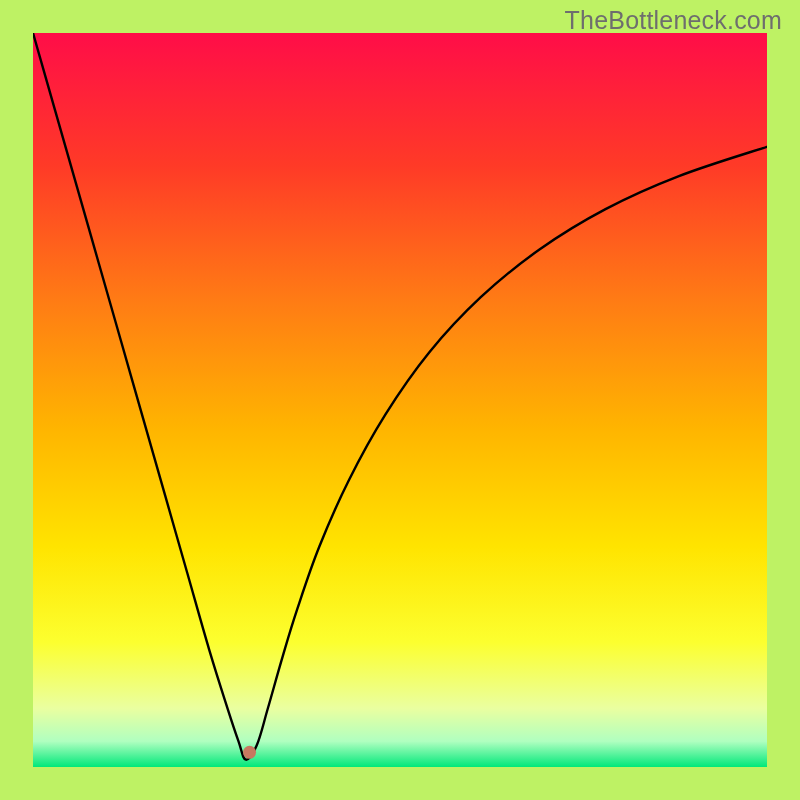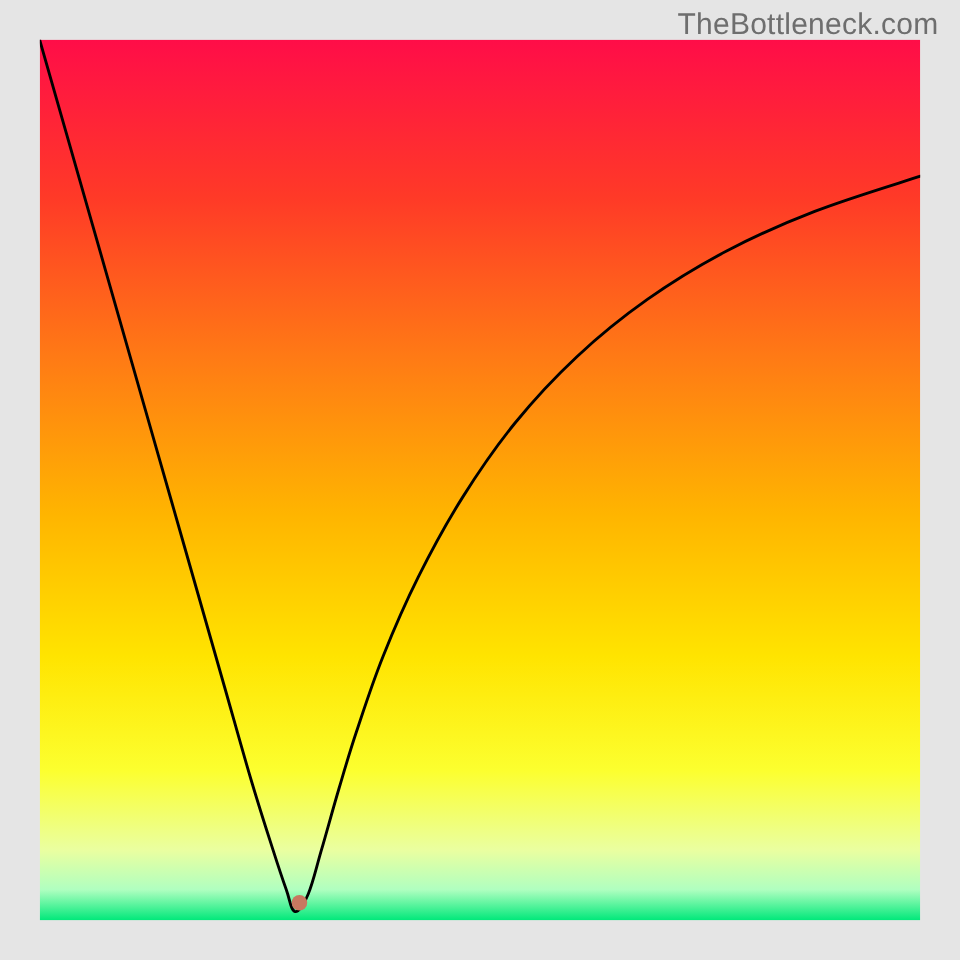--- a/index.html
+++ b/index.html
@@ -8,21 +8,21 @@
     width: 800px;
     height: 800px;
     overflow: hidden;
     background: #000;
     font-family: Arial, Helvetica, sans-serif;
   }
   .stage {
     position: relative;
     width: 800px;
     height: 800px;
-    background: #e5e5e5;
+    background: #bef264;
   }
   .plot-area {
     position: absolute;
     left: 33px;
     top: 33px;
     width: 734px;
     height: 734px;
     overflow: hidden;
   }
   .watermark {

